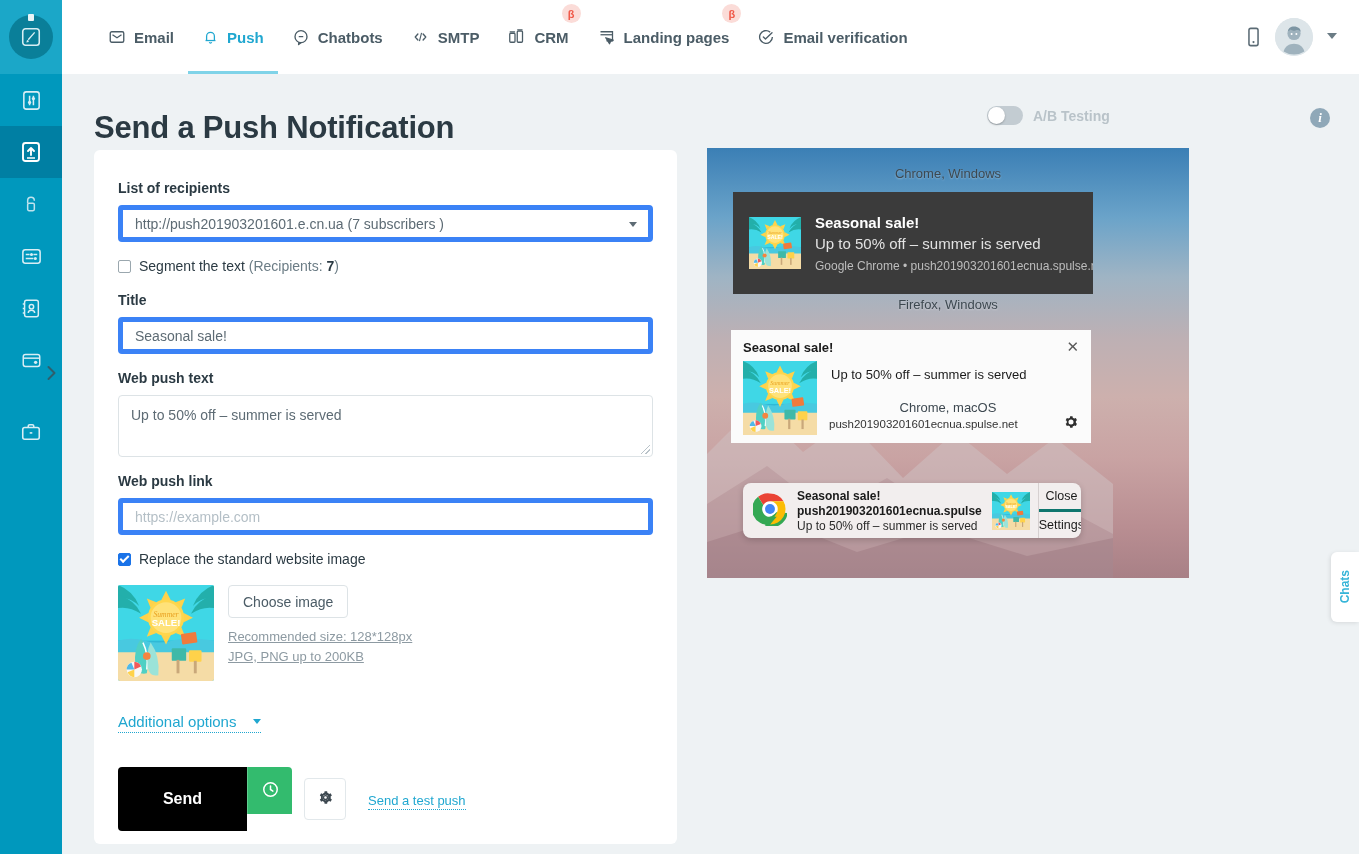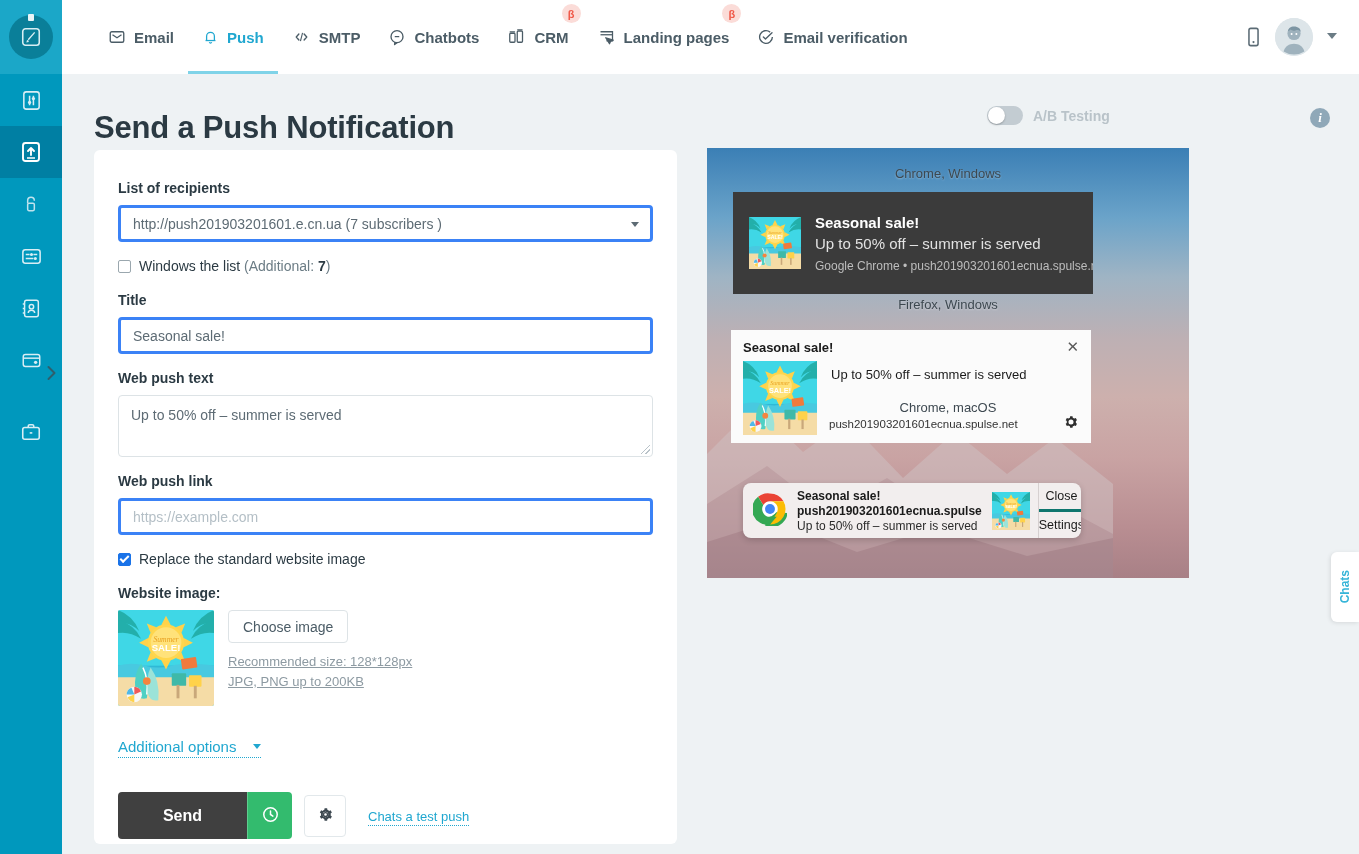--- a/index.html
+++ b/index.html
@@ -116,21 +116,21 @@
   }
 
   
   .card {
     position: absolute; left: 32px; top: 76px; width: 583px; height: 694px;
     background: #fff; border-radius: 6px;
   }
   .card-inner { padding: 30px 24px 0 24px; }
   .fl { font-size: 14px; font-weight: 700; color: #2b3a43; margin-bottom: 9px; }
   .select-box, .inp {
-    width: 535px; height: 37px; border: 3px solid #3b82f6; border-radius: 4px;
+    width: 535px; height: 37px; border: 5px solid #3b82f6; border-radius: 4px;
     background: #fff; font-size: 14px; color: #5d6b74;
     padding: 6px 12px; display: flex; align-items: center;
     font-family: "Liberation Sans", sans-serif;
   }
   .select-box { position: relative; cursor: pointer; }
   .select-box .caret {
     position: absolute; right: 11px; top: 50%; margin-top: -2px;
     width: 0; height: 0; border-left: 4px solid transparent;
     border-right: 4px solid transparent; border-top: 5px solid #5d6b74;
   }
@@ -178,21 +178,21 @@
     display: inline-flex; align-items: center; gap: 17px;
     border-bottom: 1px dotted #20a7d0; padding-bottom: 2px;
   }
   .addl .caret {
     width: 0; height: 0; border-left: 4px solid transparent;
     border-right: 4px solid transparent; border-top: 5px solid #20a7d0;
   }
   .actions { display: flex; align-items: center; gap: 12px; margin-top: 34px; }
   .send-group { display: flex; border-radius: 4px; overflow: hidden; }
   .btn-send {
-    width: 129px; height: 47px; background: #404040; color: #fff;
+    width: 129px; height: 64px; background: #000000; color: #fff;
     font-size: 16px; font-weight: 700; border: none; cursor: pointer;
     display: flex; align-items: center; justify-content: center;
     font-family: "Liberation Sans", sans-serif;
   }
   .btn-sched {
     width: 45px; height: 47px; background: #33bb6e; color: #fff;
     border: none; border-left: 1px solid #5fcd8e; cursor: pointer;
     display: flex; align-items: center; justify-content: center;
   }
   .btn-gear {
@@ -459,37 +459,37 @@
             <path d="M6.5 17V11a5.5 5.5 0 0 1 11 0v6"></path>
             <path d="M5 17h14"></path>
               <path d="M10.3 19.5a1.9 1.9 0 0 0 3.4 0"></path>
           </svg>
         </span>
         <span>Push</span>
       </div>
 
       <div class="nav-item">
         <span class="ic">
-          <svg width="19" height="18" viewBox="0 0 24 24" fill="none" stroke="#4b5c66" stroke-width="1.8">
-            <path d="M8.5 8L5 12l3.5 4M15.5 8L19 12l-3.5 4" stroke-linecap="round" stroke-linejoin="round"></path>
-            <path d="M13.4 6.5l-2.8 11" stroke-width="1.5"></path>
-          </svg>
-        </span>
-        <span>SMTP</span>
-      </div>
-
-      <div class="nav-item">
-        <span class="ic">
           <svg width="18" height="18" viewBox="0 0 24 24" fill="none" stroke="#4b5c66" stroke-width="1.8">
             <circle cx="12" cy="11.5" r="8"></circle>
             <path d="M12 19.5l-3.2 2.6.4-3.2" stroke-linejoin="round"></path>
             <path d="M9 11.5h6" stroke-width="1.6"></path>
           </svg>
         </span>
         <span>Chatbots</span>
+      </div>
+
+      <div class="nav-item">
+        <span class="ic">
+          <svg width="19" height="18" viewBox="0 0 24 24" fill="none" stroke="#4b5c66" stroke-width="1.8">
+            <path d="M8.5 8L5 12l3.5 4M15.5 8L19 12l-3.5 4" stroke-linecap="round" stroke-linejoin="round"></path>
+            <path d="M13.4 6.5l-2.8 11" stroke-width="1.5"></path>
+          </svg>
+        </span>
+        <span>SMTP</span>
       </div>
 
       <div class="nav-item">
         <span class="ic">
           <svg width="19" height="18" viewBox="0 0 24 24" fill="none" stroke="#4b5c66" stroke-width="1.7">
             <rect x="3" y="7" width="7" height="12" rx="1.3"></rect>
             <rect x="13" y="4" width="7" height="15" rx="1.3"></rect>
             <path d="M3.5 5.2h6M13.5 2.4h6" stroke-width="1.5" stroke-linecap="round"></path>
           </svg>
         </span>
@@ -567,21 +567,21 @@
           <div class="fl">List of recipients</div>
           <div class="select-box">
             <span>http://push201903201601.e.cn.ua (7 subscribers )</span>
             <span class="caret"></span>
           </div>
         </div>
 
         <div class="chk-row">
           <span class="chk"></span>
           <span class="chk-txt">
-            <span>Windows the list </span><span class="muted">(Additional: </span><b>7</b><span class="muted">)</span>
+            <span>Segment the text </span><span class="muted">(Recipients: </span><b>7</b><span class="muted">)</span>
           </span>
         </div>
 
         <div class="field">
           <div class="fl">Title</div>
           <div class="inp">
             <span>Seasonal sale!</span>
           </div>
         </div>
 
@@ -598,21 +598,20 @@
           <div class="inp">
             <span class="placeholder">https://example.com</span>
           </div>
         </div>
 
         <div class="chk-row">
           <span class="chk checked"></span>
           <span class="chk-txt">Replace the standard website image</span>
         </div>
 
-        <div class="fl">Website image:</div>
 
         <div class="img-row">
           <span class="thumb">
             <svg width="96" height="96">
                 <use href="#sym-summer"></use>
               </svg>
           </span>
           <div>
             <button class="btn-choose">Choose image</button>
             <div class="hint">
@@ -641,21 +640,21 @@
           </div>
           <button class="btn-gear">
             <span>
               <svg width="17" height="17" viewBox="0 0 24 24" fill="#3d4850">
                 <path d="M12 8.3a3.7 3.7 0 1 0 0 7.4 3.7 3.7 0 0 0 0-7.4zm0 5.6a1.9 1.9 0 1 1 0-3.8 1.9 1.9 0 0 1 0 3.8z"></path>
                 <path d="M20.4 13.2l-1.7-.3a6.8 6.8 0 0 0-.6-1.5l1-1.4-1.7-1.7-1.4 1a6.8 6.8 0 0 0-1.5-.6L14.2 7h-2.4l-.3 1.7a6.8 6.8 0 0 0-1.5.6l-1.4-1L6.9 10l1 1.4a6.8 6.8 0 0 0-.6 1.5l-1.7.3v2.4l1.7.3c.14.53.34 1.03.6 1.5l-1 1.4 1.7 1.7 1.4-1c.47.26.97.46 1.5.6l.3 1.7h2.4l.3-1.7c.53-.14 1.03-.34 1.5-.6l1.4 1 1.7-1.7-1-1.4c.26-.47.46-.97.6-1.5l1.7-.3z" opacity="0"></path>
                 <path d="M19.4 12a7.4 7.4 0 0 0-.15-1.45l1.75-1.36-1.8-3.12-2.06.83a7.5 7.5 0 0 0-2.5-1.45L14.3 3.3h-3.6l-.34 2.15a7.5 7.5 0 0 0-2.5 1.45L5.8 6.07 4 9.19l1.75 1.36a7.4 7.4 0 0 0 0 2.9L4 14.81l1.8 3.12 2.06-.83a7.5 7.5 0 0 0 2.5 1.45l.34 2.15h3.6l.34-2.15a7.5 7.5 0 0 0 2.5-1.45l2.06.83 1.8-3.12-1.75-1.36c.1-.48.15-.96.15-1.45zm-7.4 3.8a3.8 3.8 0 1 1 0-7.6 3.8 3.8 0 0 1 0 7.6z"></path>
               </svg>
             </span>
           </button>
-          <span class="test-link">Chats a test push</span>
+          <span class="test-link">Send a test push</span>
         </div>
 
       </div>
     </div>
 
     <div class="preview">
       <svg class="pv-mtn" viewBox="0 0 406 250" preserveAspectRatio="none">
         <path d="M0 250 L0 126 L48 78 L96 124 L140 92 L196 150 L248 104 L300 146 L348 110 L406 156 L406 250Z" fill="#cfc0c2"></path>
         <path d="M0 250 L0 176 L60 138 L120 184 L180 150 L250 196 L320 160 L406 206 L406 250Z" fill="#b79da4" opacity=".8"></path>
         <path d="M0 250 L0 214 L70 192 L150 224 L230 200 L320 228 L406 210 L406 250Z" fill="#9d8088" opacity=".75"></path>

